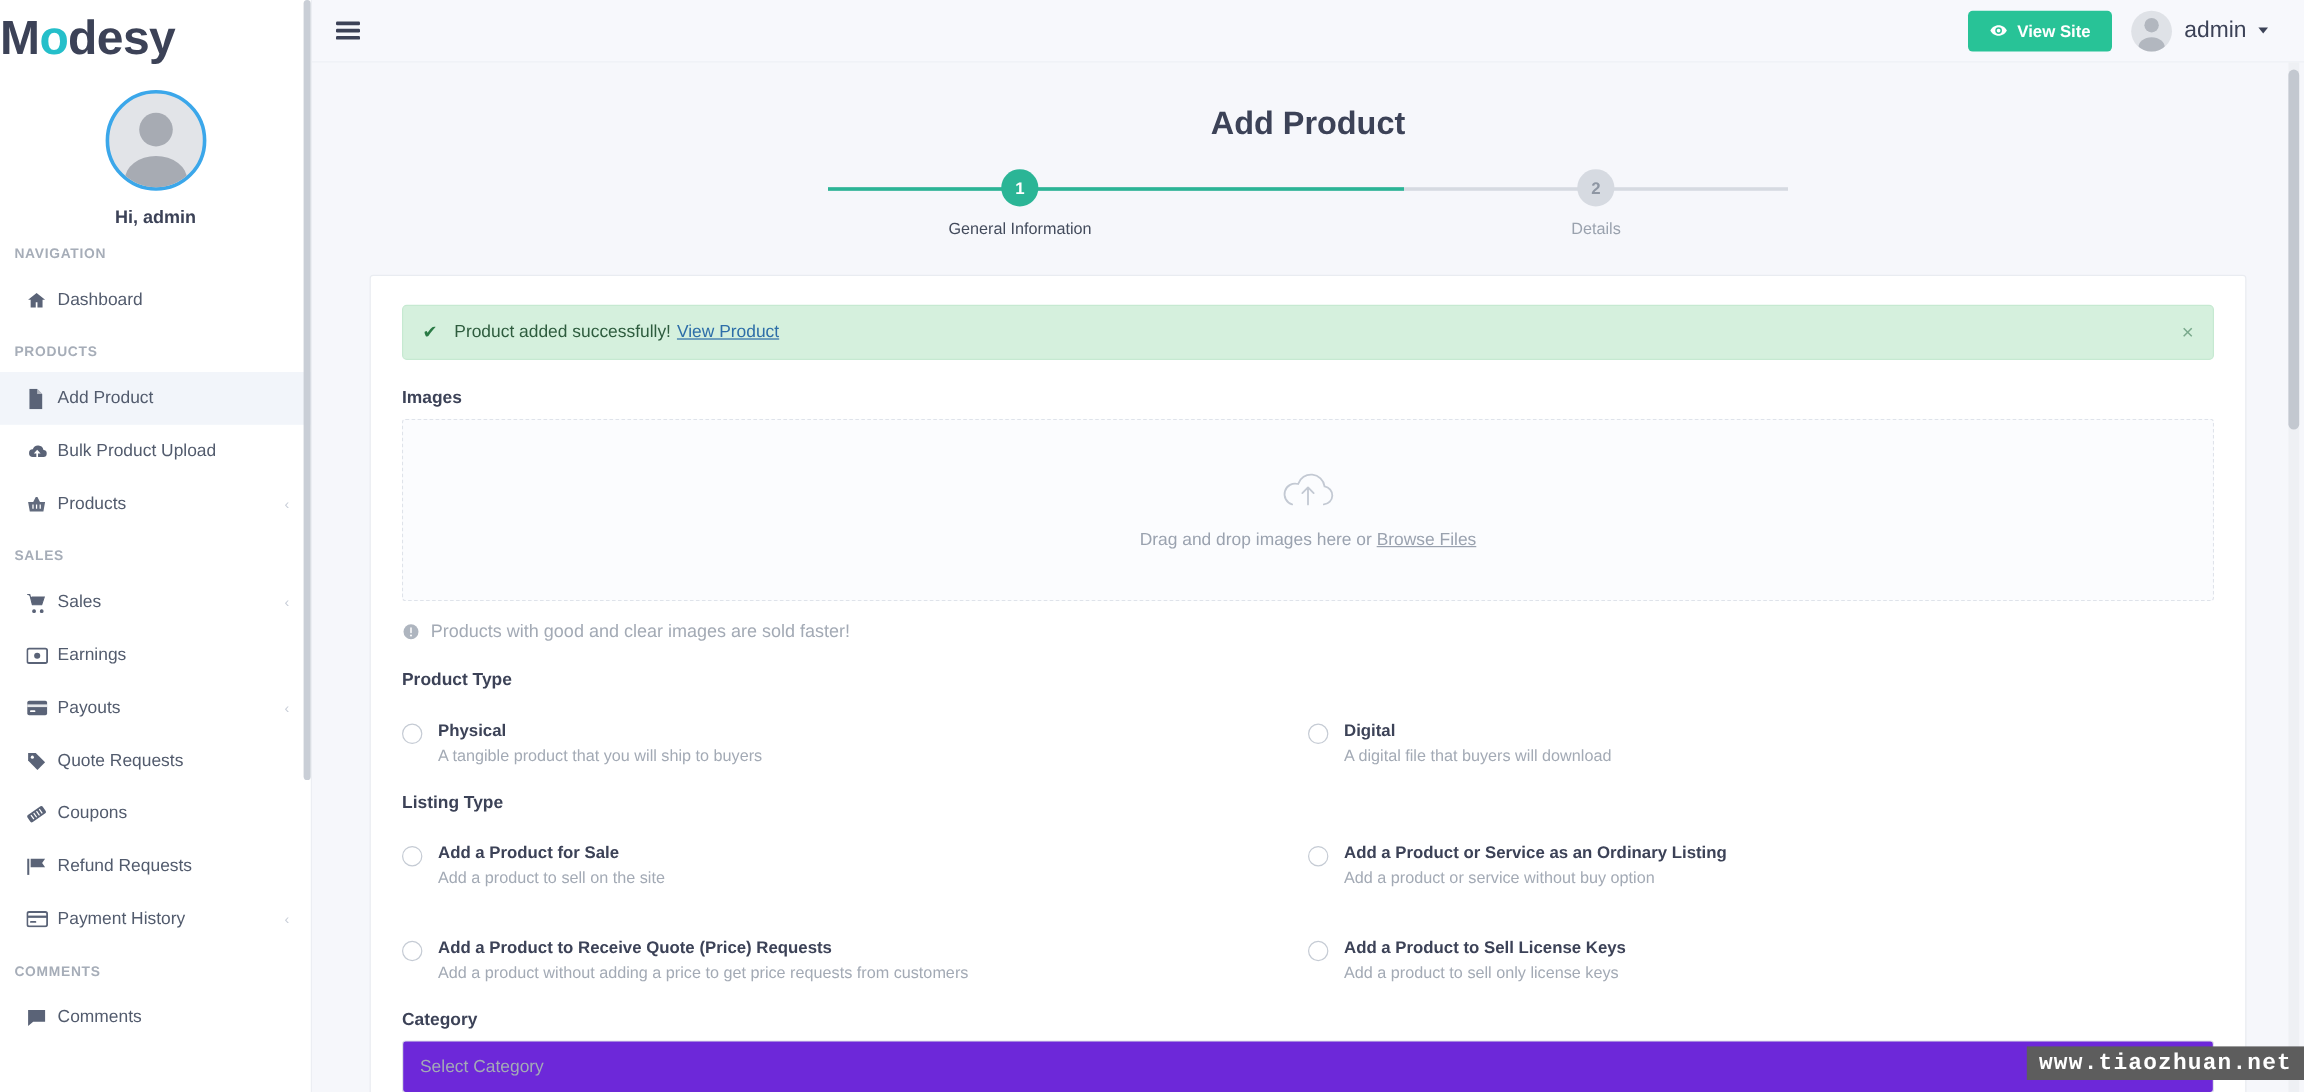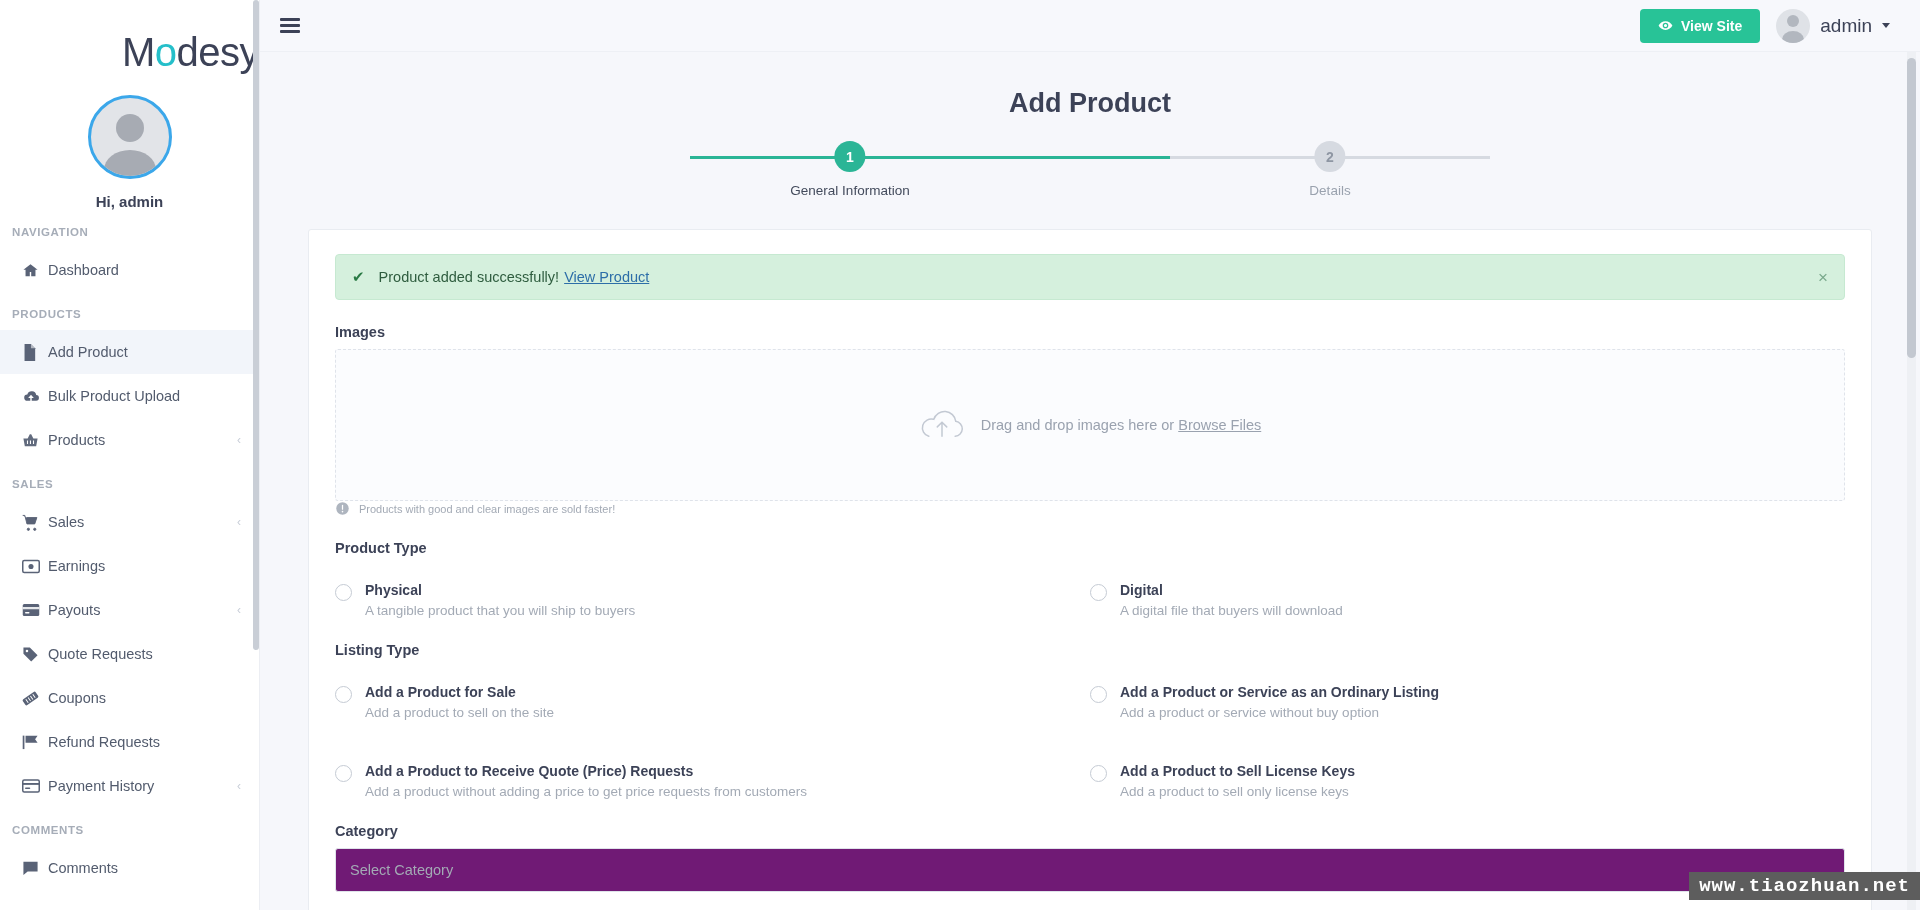--- a/index.html
+++ b/index.html
@@ -10,22 +10,22 @@
   }
   body { display: flex; }
 
   
   #sidebar {
     width: 260px; height: 910px; background: #ffffff;
     flex: 0 0 260px; position: relative; overflow: hidden;
     border-right: 1px solid #eceef3;
   }
   .brand {
-    text-align: right; padding-top: 10px; font-size: 40px;
-    font-weight: 400; letter-spacing: -0.5px; color: #3c4257; margin-top: 20px;
+    text-align: left; padding-top: 10px; font-size: 40px;
+    font-weight: 700; letter-spacing: -0.5px; color: #3c4257;
   }
   .brand .accent { color: #25bfca; }
   .avatar-wrap { display: flex; justify-content: center; margin-top: 20px; }
   .avatar-ring {
     width: 84px; height: 84px; border-radius: 50%;
     border: 3px solid #3ba7ea; background: #e2e4e8;
     display: flex; align-items: flex-end; justify-content: center;
     overflow: hidden; position: relative;
   }
   .avatar-ring .head {
@@ -120,38 +120,38 @@
   .alert .chk { color: #2a7a45; margin-right: 14px; font-size: 15px; }
   .alert a { color: #2d6ea8; text-decoration: underline; margin-left: 5px; }
   .alert .close {
     position: absolute; right: 16px; top: 50%; transform: translateY(-50%);
     color: #7aa98c; font-size: 17px; cursor: pointer; line-height: 1;
   }
 
   .fld-label { font-size: 14.5px; font-weight: 700; color: #3c4257; margin: 24px 0 9px; }
   .dropzone {
     border: 1px dashed #dfe3ea; background: #fbfcfe; border-radius: 3px;
-    height: 152px; display: flex; flex-direction: row;
+    height: 152px; display: flex; flex-direction: column;
     align-items: center; justify-content: center; gap: 16px; cursor: pointer;
   }
   .dz-text { font-size: 14.5px; color: #9aa2af; }
   .dz-text a { color: #9aa2af; text-decoration: underline; }
-  .hint { display: flex; align-items: center; gap: 9px; font-size: 11px; color: #a3aab5; }
+  .hint { display: flex; align-items: center; gap: 9px; margin-top: 17px; font-size: 15px; color: #a3aab5; }
 
   .radio-grid { display: grid; grid-template-columns: 1fr 1fr; row-gap: 26px; margin-top: 4px; }
   .radio-row { display: flex; gap: 13px; cursor: pointer; margin-top: 16px; }
   .radio-circle {
     width: 17px; height: 17px; border-radius: 50%; border: 1.6px solid #c5cbd4;
     flex: 0 0 17px; margin-top: 3px; background: #fff;
   }
   .r-title { font-size: 14px; font-weight: 700; color: #3c4257; }
   .r-desc { font-size: 13.5px; color: #a3aab5; margin-top: 4px; }
 
   .select-box {
-    height: 44px; border: 1px solid #dfe3ea; border-radius: 3px; background: #701a75;
+    height: 44px; border: 1px solid #dfe3ea; border-radius: 3px; background: #6d28d9;
     display: flex; align-items: center; padding: 16px 14px; font-size: 14.5px; color: #a3aab5;
     cursor: pointer;
   }
 
   .main-scrollbar {
     position: absolute; right: 4px; top: 58px; width: 9px; height: 300px;
     background: #c3c8d0; border-radius: 5px; cursor: pointer;
   }
   .scroll-track { position:absolute; right:4px; top:52px; width:9px; bottom:0; background:#eef0f4; }
   .scroll-arrow {

